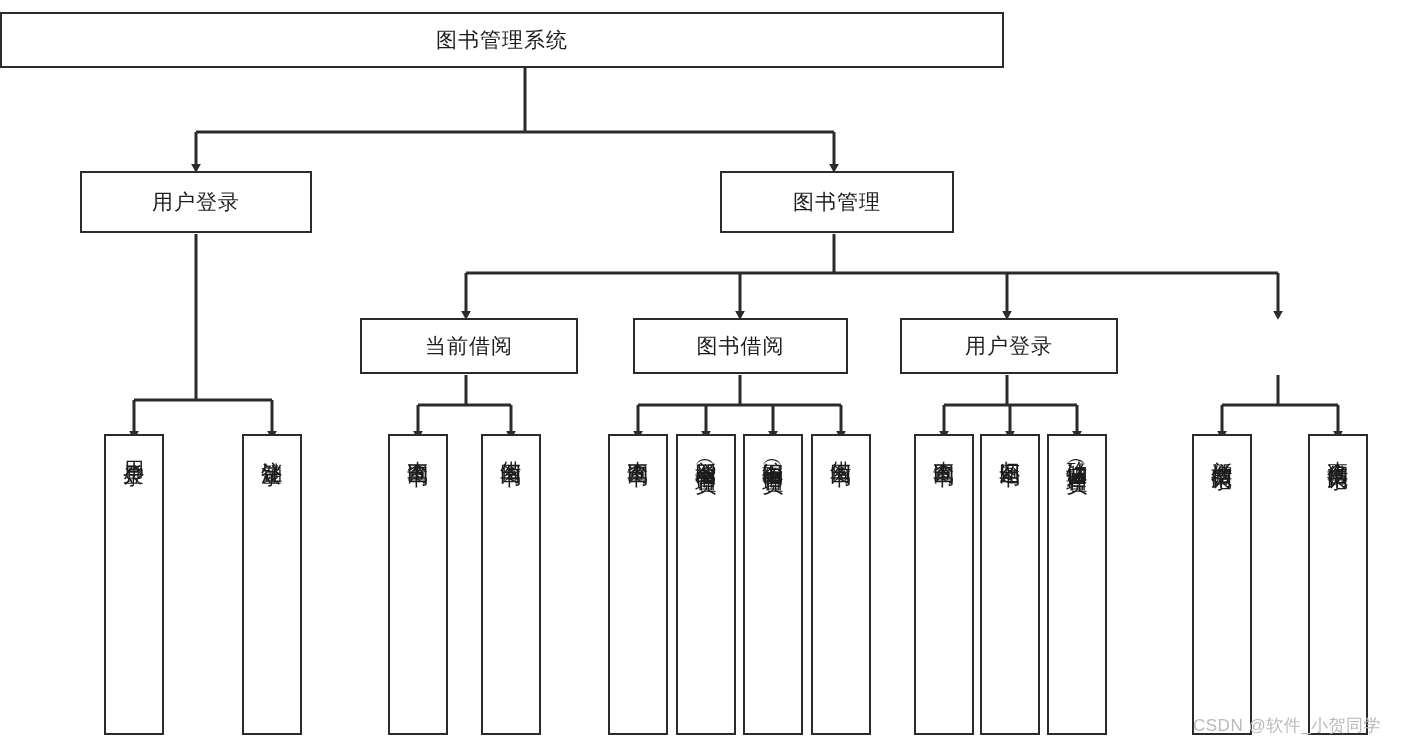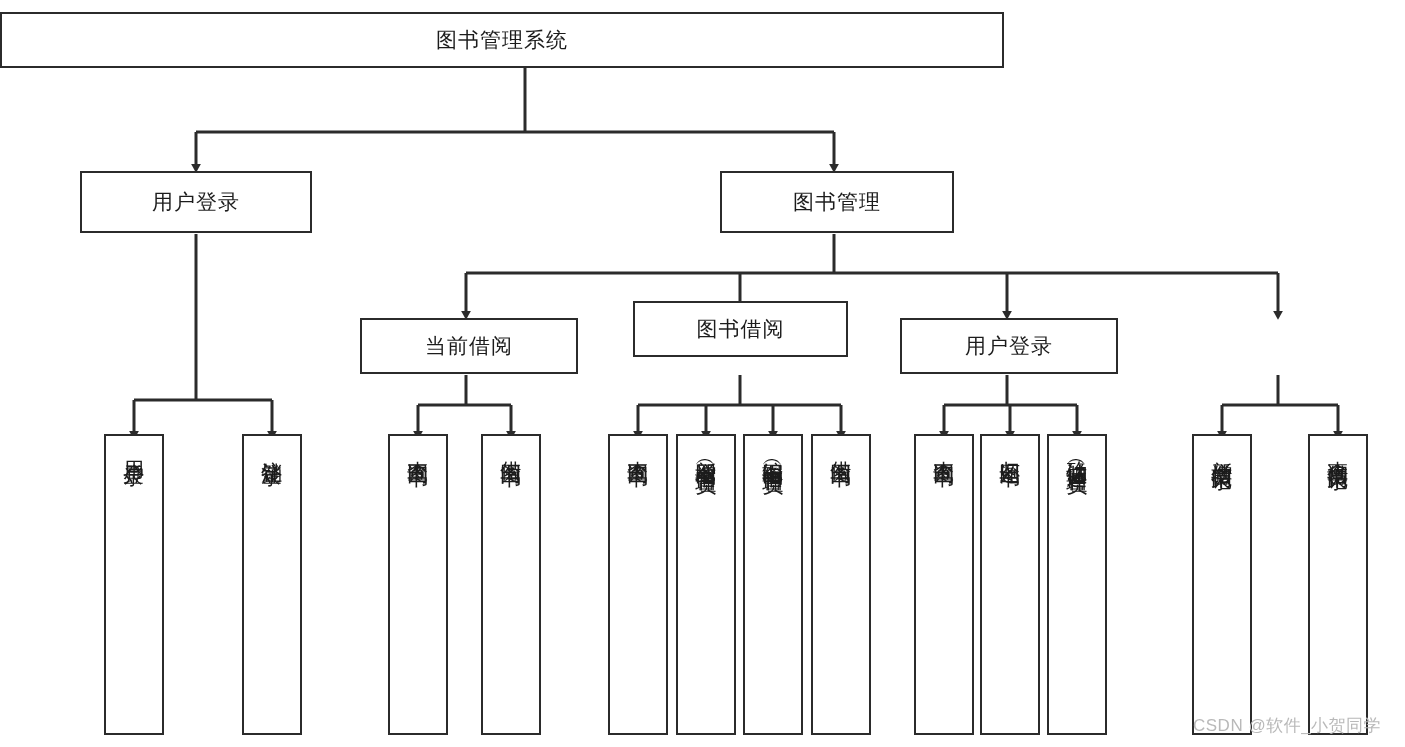--- a/index.html
+++ b/index.html
@@ -135,21 +135,21 @@
   <div class="node" style="left:80px; top:171px; width:232px; height:62px;">
     <span class="node-label">用户登录</span>
   </div>
   <div class="node" style="left:712px; top:171px; width:234px; height:62px;margin-left:8px;">
     <span class="node-label">图书管理</span>
   </div>
 
   <div class="node" style="left:360px; top:318px; width:218px; height:56px;">
     <span class="node-label">当前借阅</span>
   </div>
-  <div class="node" style="left:633px; top:301px; width:215px; height:56px;">
+  <div class="node" style="left:633px; top:318px; width:215px; height:56px;">
     <span class="node-label">图书借阅</span>
   </div>
   <div class="node" style="left:900px; top:318px; width:218px; height:56px;">
     <span class="node-label">用户登录</span>
   </div>
 
   <div class="node leaf" style="left:104px; top:434px; width:60px; height:301px;">
     <span class="node-label">用户登录</span>
   </div>
   <div class="node leaf" style="left:242px; top:434px; width:60px; height:301px;">

